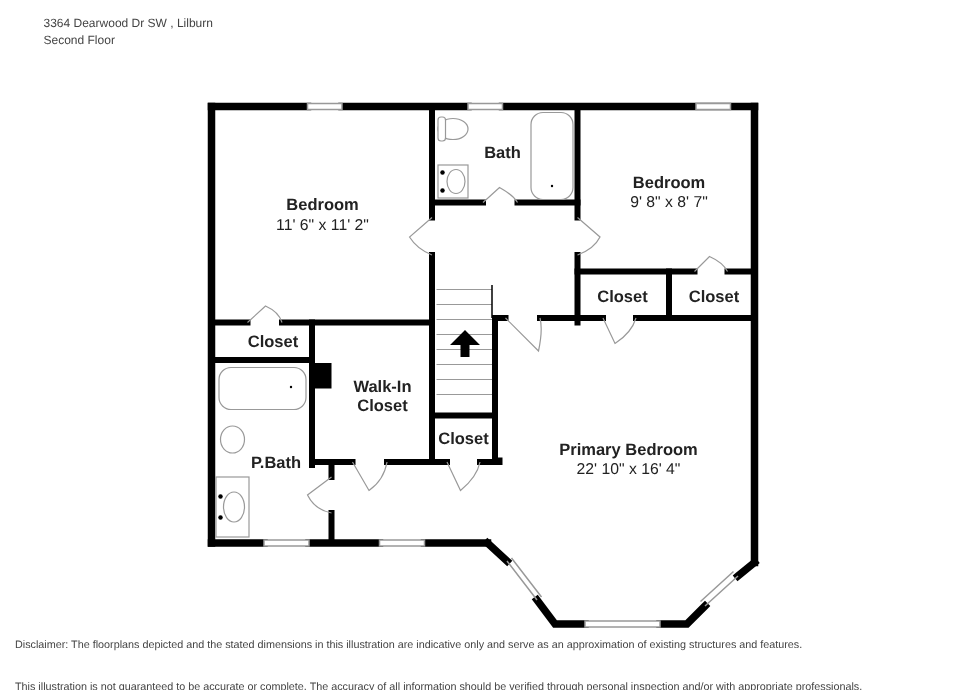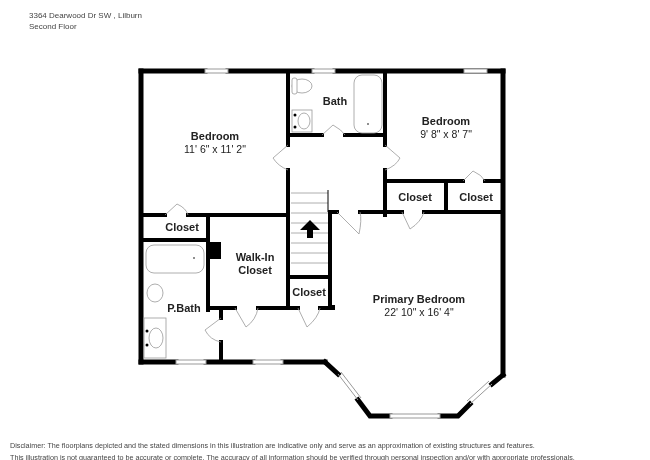--- a/index.html
+++ b/index.html
@@ -131,14 +131,14 @@
   <text class="lbl" x="476" y="201">Closet</text>
   <text class="lbl" x="182" y="231">Closet</text>
   <text class="lbl" x="255" y="261">Walk-In</text>
   <text class="lbl" x="255" y="274">Closet</text>
   <text class="lbl" x="309" y="296">Closet</text>
   <text class="lbl" x="184" y="312">P.Bath</text>
   <text class="lbl" x="419" y="303">Primary Bedroom</text>
   <text class="dim" x="419" y="316">22' 10" x 16' 4"</text>
 </svg>
 
-<div class="disc" style="top:440px;">Disclaimer: The floorplans depicted and the stated dimensions in this illustration are indicative only and serve as an approximation of existing structures and features.</div>
+<div class="disc" style="top:424px;">Disclaimer: The floorplans depicted and the stated dimensions in this illustration are indicative only and serve as an approximation of existing structures and features.</div>
 <div class="disc" style="top:436px;margin-top:16px;">This illustration is not guaranteed to be accurate or complete. The accuracy of all information should be verified through personal inspection and/or with appropriate professionals.</div>
 
 </body></html>

